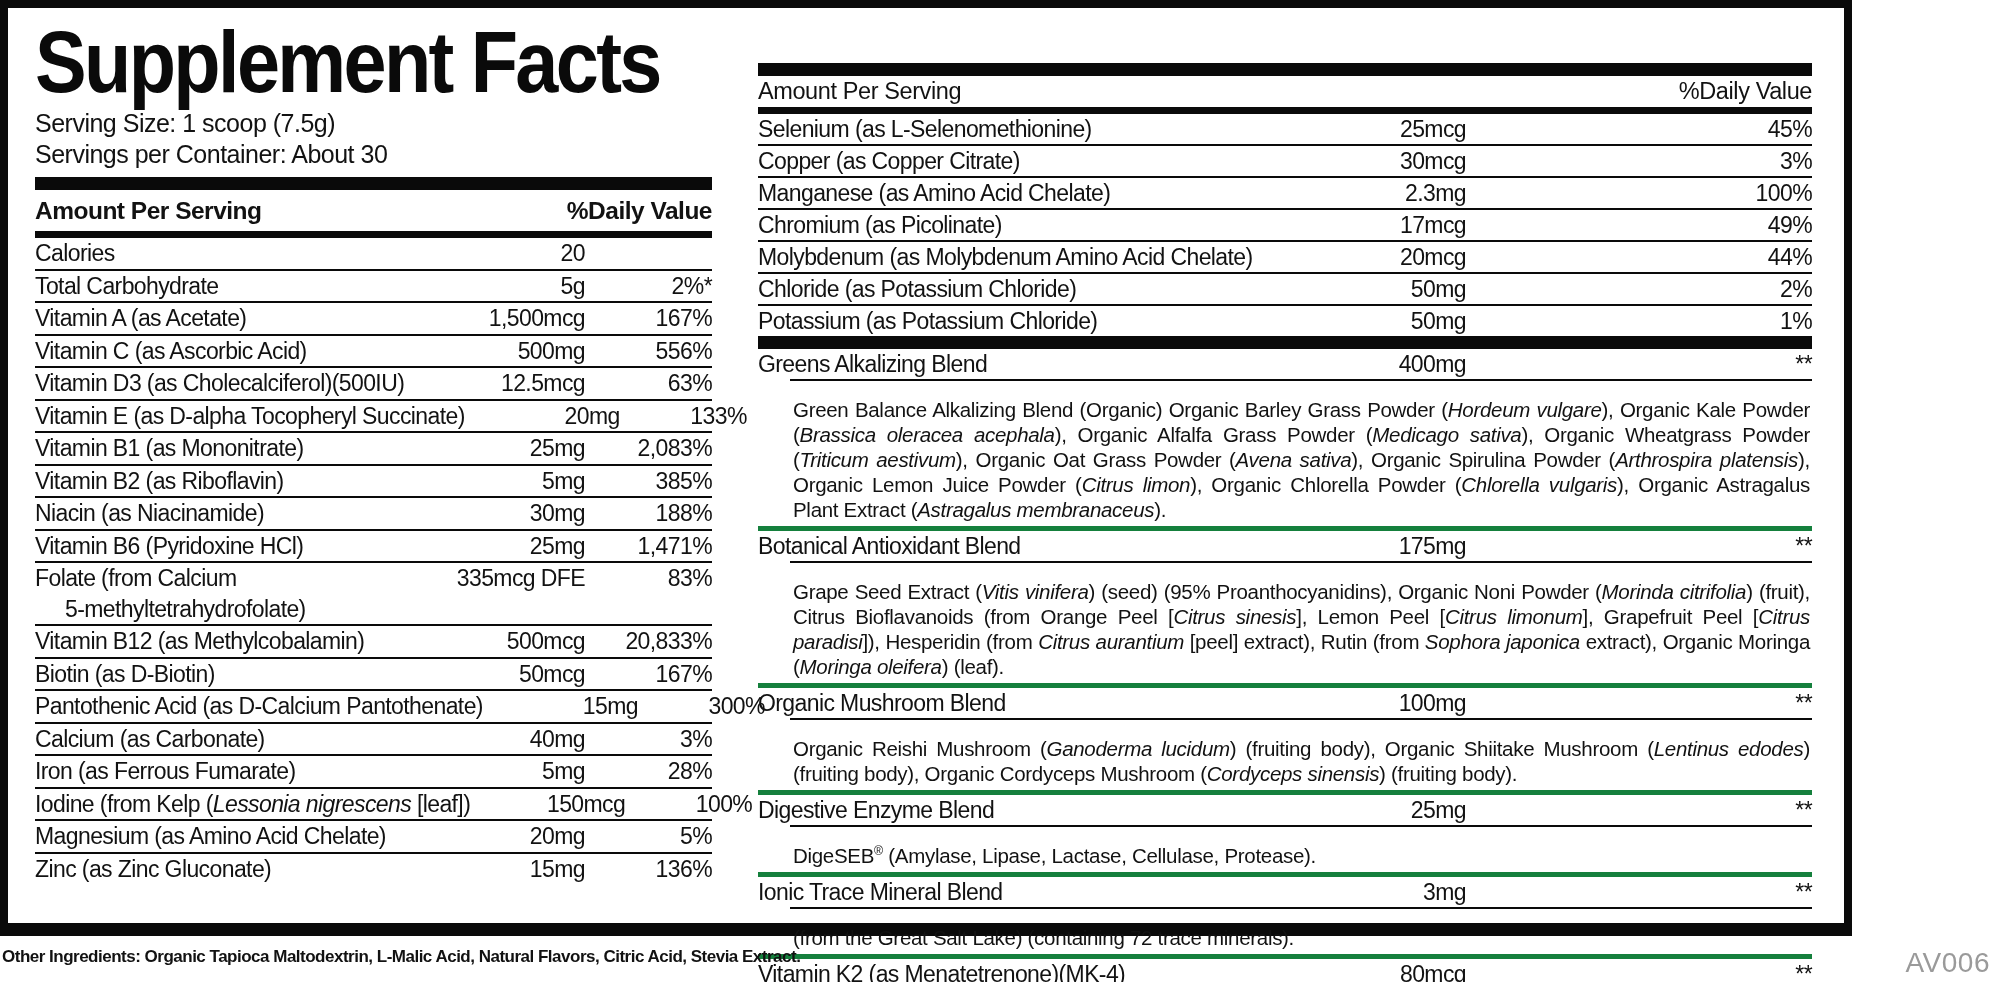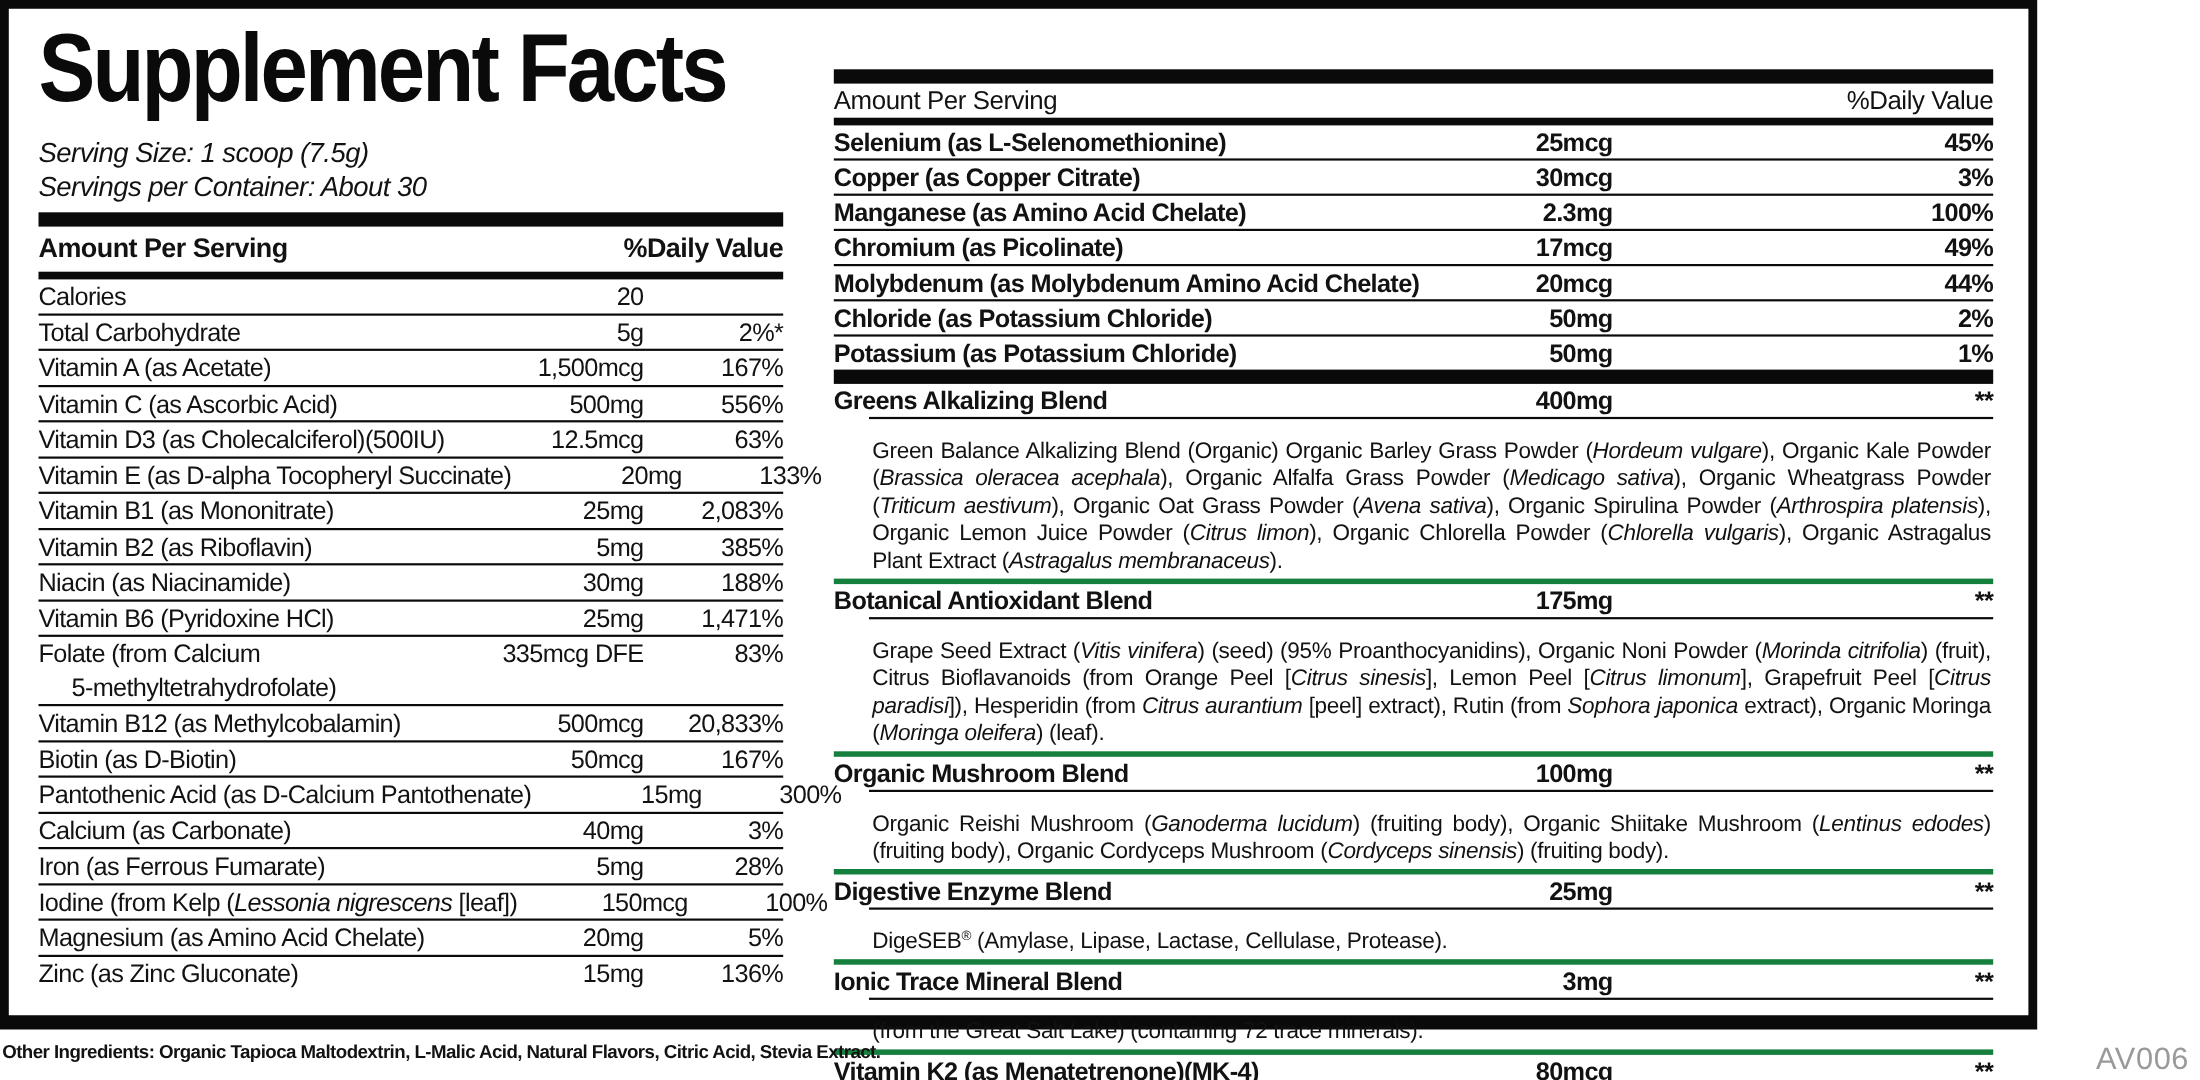--- a/index.html
+++ b/index.html
@@ -3,34 +3,34 @@
 <meta charset="utf-8">
 <style>
   html,body{margin:0;padding:0;background:#fff;width:2000px;height:982px;overflow:hidden;
     font-family:"Liberation Sans","DejaVu Sans",sans-serif;color:#121212;}
   .panel{box-sizing:border-box;width:1852px;height:936px;border:8px solid #0a0a0a;border-bottom-width:13px;
     background:#fff;display:flex;padding:0 32px 0 27px;}
   .col-left{width:677px;flex:0 0 677px;}
   .col-right{flex:1;margin-left:46px;padding-top:55px;}
   .title{margin:8px 0 0 0;font-size:88px;line-height:92px;font-weight:bold;letter-spacing:-3px;
     transform:scaleX(.88);transform-origin:0 50%;white-space:nowrap;color:#0a0a0a;}
-  .serving{margin-top:16px;font-size:25px;line-height:31px;letter-spacing:-.5px;font-style:italic;}
+  .serving{font-size:25px;line-height:31px;letter-spacing:-.5px;}
   .bar{background:#0a0a0a;}
   .bar-thick{height:13px;}
   .bar-med{height:7px;}
   .mt7{margin-top:7px;}
   .hdr{display:grid;grid-template-columns:1fr auto;align-items:center;}
   .hdr-left{font-weight:bold;font-size:24.5px;line-height:41px;letter-spacing:-.5px;}
   .hdr-right{font-weight:normal;font-size:23.5px;line-height:31px;letter-spacing:-.4px;}
   .rows .row + .row{border-top:2px solid #0a0a0a;}
   .row{display:grid;align-items:start;}
   .lt-grid{grid-template-columns:1fr 155px 127px;}
   .rt-grid{grid-template-columns:1fr 149px 346px;}
   .lt-grid > span{line-height:30.5px;font-size:23px;letter-spacing:-.6px;}
-  .rt-grid > span{line-height:30px;font-size:23px;letter-spacing:-.6px;font-weight:bold;}
+  .rt-grid > span{line-height:30px;font-size:23px;letter-spacing:-.6px;}
   .nm{white-space:nowrap;}
   .nm2{display:block;margin-left:30px;white-space:nowrap;}
   .amt,.dv{text-align:right;white-space:nowrap;}
   .blend{border-bottom:5px solid #15803d;}
   .blend:last-child{border-bottom:none;}
   .desc{margin-left:32px;border-top:2px solid #0a0a0a;padding:16px 2px 4px 3px;
     font-size:20.5px;line-height:25px;letter-spacing:-.3px;text-align:justify;}
   .footnotes{margin-top:6px;font-size:23.5px;line-height:28px;letter-spacing:-.5px;}
   .below{display:flex;justify-content:space-between;align-items:flex-start;padding:11px 10px 0 2px;}
   .other-ing{font-size:17px;letter-spacing:-.5px;font-weight:bold;}

